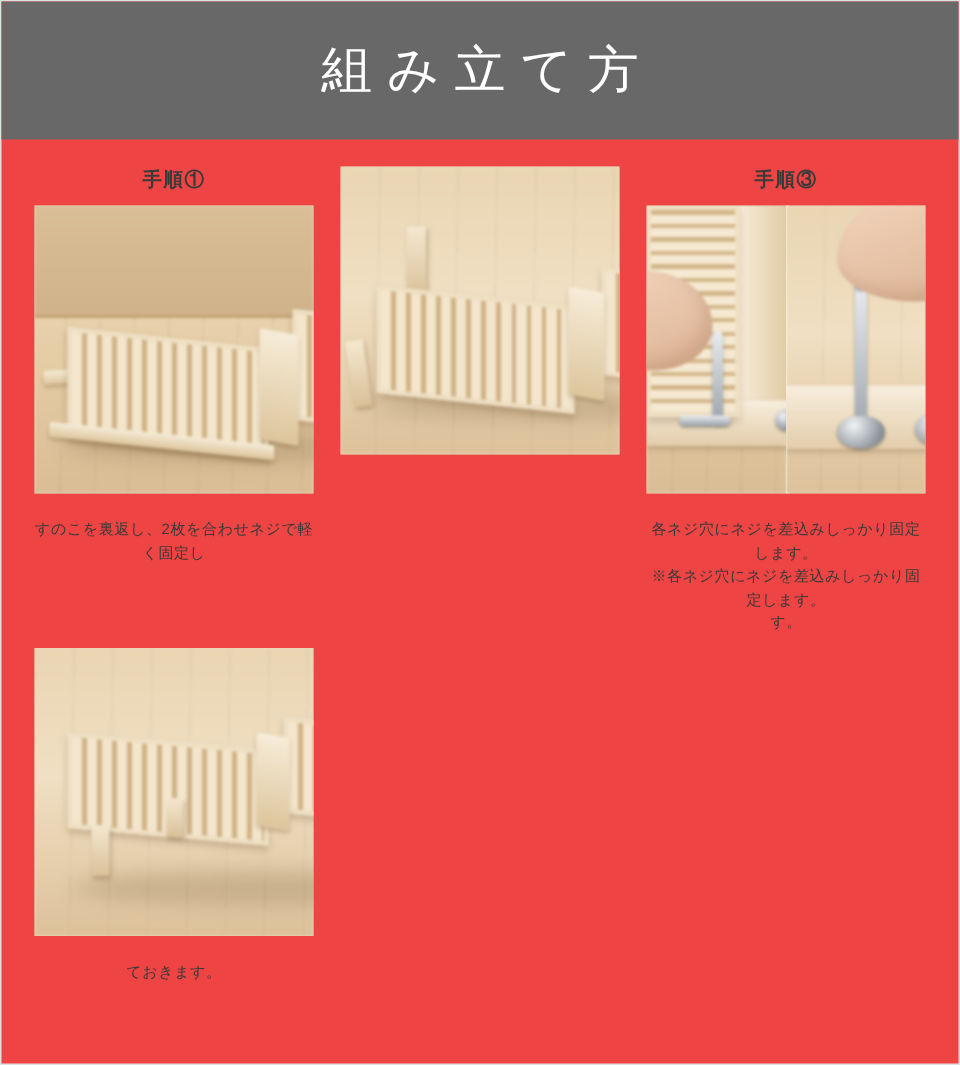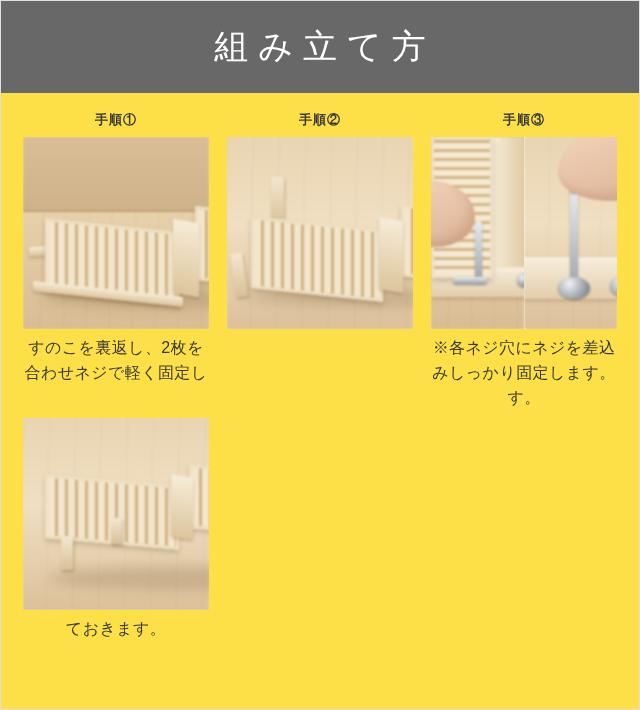--- a/index.html
+++ b/index.html
@@ -13,21 +13,21 @@
     font-family: "Liberation Sans", sans-serif;
     color: #333333;
     overflow: hidden;
   }
   .page {
     position: relative;
     width: 640px;
     height: 710px;
     box-sizing: border-box;
     border: 1px solid #e0e0e0;
-    background: #fde047;
+    background: #ef4444;
   }
 
   
   .header {
     position: relative;
     height: 92px;
     background: #686868;
     display: flex;
     align-items: center;
     justify-content: center;
@@ -61,22 +61,22 @@
     margin-bottom: 8px;
   }
   .photo {
     position: relative;
     width: 100%;
     height: 192px;
     overflow: hidden;
     background: #e8d8bd;
   }
   .step-caption {
-    margin-top: 7px;
-    font-size: 16px;
+    margin-top: 17px;
+    font-size: 10px;
     line-height: 1.55;
     color: #3a3a3a;
     letter-spacing: 0.4px;
   }
   .step-caption span {
     display: block;
   }
 
   
   .floor {
@@ -204,21 +204,20 @@
           <div class="rail" style="left:150px; top:84px; width:26px; height:74px; transform: skewY(10deg);"></div>
           <div class="rail" style="left:10px; top:152px; width:150px; height:10px; transform: skewY(6deg);"></div>
         </div>
       </div>
       <div class="step-caption">
         <span>すのこを裏返し、2枚を合わせネジで軽く固定し</span>
       </div>
     </div>
 
     <div class="step">
-      <div class="step-label">手順②</div>
       <div class="photo">
         <div class="blur-bg">
           <div class="floor light"></div>
           <div class="shadow-soft" style="left:20px; top:150px; width:260px; height:20px;"></div>
           <div class="leg" style="left:44px; top:40px; width:13px; height:48px;"></div>
           <div class="leg" style="left:200px; top:28px; width:13px; height:48px;"></div>
           <div class="leg" style="left:258px; top:36px; width:13px; height:48px;"></div>
           <div class="slat-panel" style="left:24px; top:86px; width:126px; height:66px; transform: skewY(6deg);"></div>
           <div class="slat-panel" style="left:174px; top:74px; width:126px; height:66px; transform: skewY(6deg);"></div>
           <div class="rail" style="left:152px; top:82px; width:24px; height:72px; transform: skewY(10deg);"></div>
@@ -248,20 +247,21 @@
             <div class="board" style="left:0; top:120px; width:160px; height:42px;"></div>
             <div class="wrench" style="left:46px; top:52px; width:8px; height:104px;"></div>
             <div class="wrench" style="left:46px; top:48px; width:26px; height:8px;"></div>
             <div class="screwhead" style="left:34px; top:140px; width:32px; height:22px;"></div>
             <div class="screwhead" style="left:86px; top:138px; width:30px; height:22px;"></div>
             <div class="hand" style="left:34px; top:-6px; width:104px; height:70px;"></div>
           </div>
         </div>
       </div>
       <div class="step-caption">
+        <span>各ネジ穴にネジを差込みしっかり固定します。</span>
         <span>※各ネジ穴にネジを差込みしっかり固定します。</span>
         <span>す。</span>
       </div>
     </div>
 
     <div class="step">
       <div class="photo">
         <div class="blur-bg">
           <div class="floor light"></div>
           <div class="shadow-soft" style="left:26px; top:148px; width:258px; height:24px;"></div>

